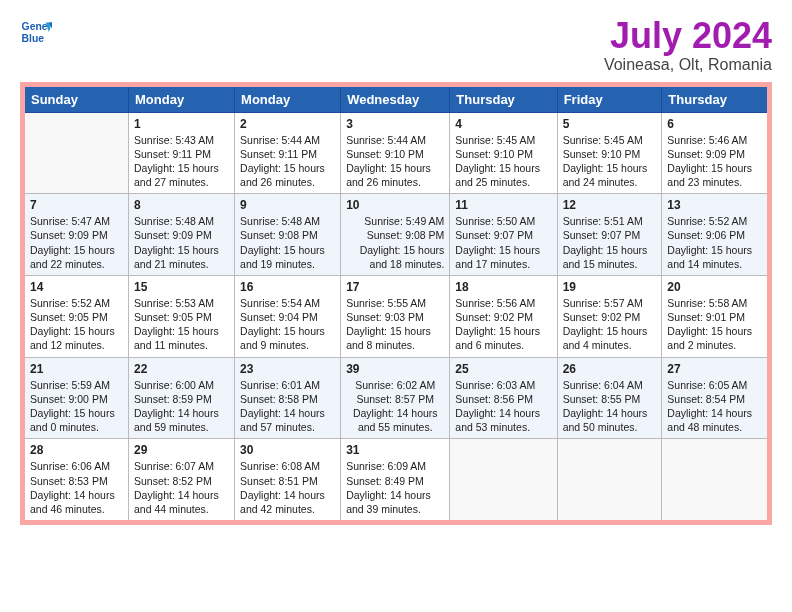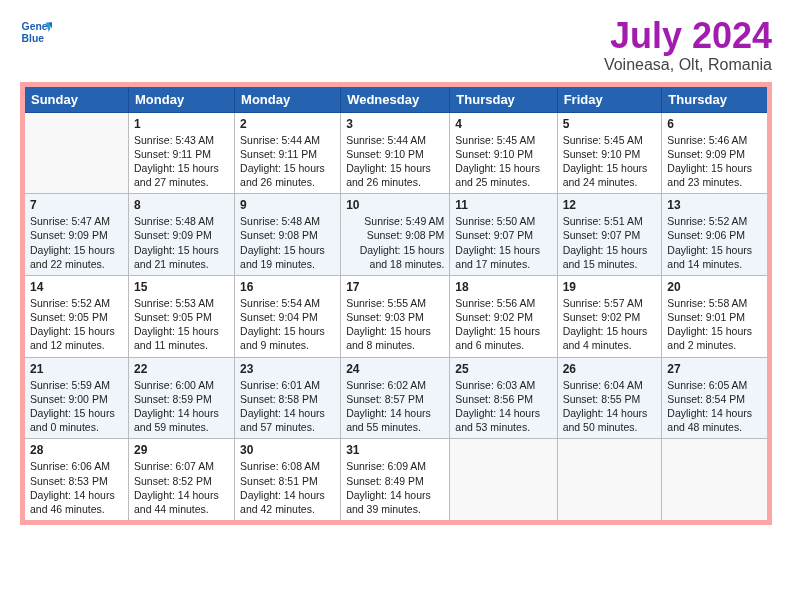--- a/index.html
+++ b/index.html
@@ -281,22 +281,22 @@
 and 59 minutes.</div>
           </td>
           <td>
             <span class="day-num">23</span>
             <div class="cell-content" style="white-space: pre-line;">Sunrise: 6:01 AM
 Sunset: 8:58 PM
 Daylight: 14 hours
 and 57 minutes.</div>
           </td>
           <td>
-            <span class="day-num">24</span>
-            <div class="cell-content" style="white-space: pre-line;">Sunrise: 6:02 AM
+            <span class="day-num">39</span>
+            <div class="cell-content" style="white-space: pre-line; text-align: center;">Sunrise: 6:02 AM
 Sunset: 8:57 PM
 Daylight: 14 hours
 and 55 minutes.</div>
           </td>
           <td>
             <span class="day-num">25</span>
             <div class="cell-content" style="white-space: pre-line;">Sunrise: 6:03 AM
 Sunset: 8:56 PM
 Daylight: 14 hours
 and 53 minutes.</div>

